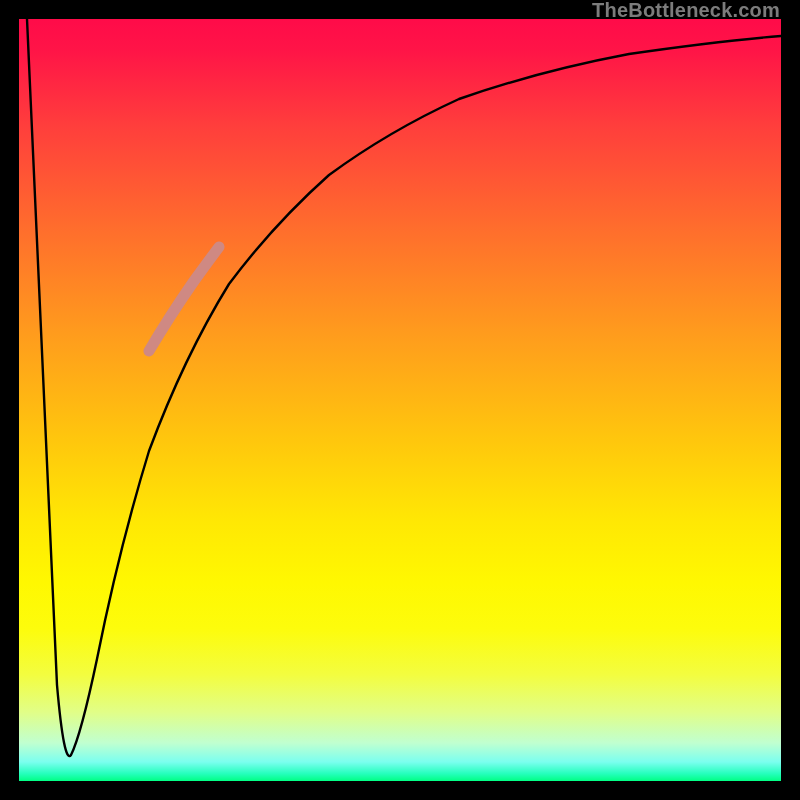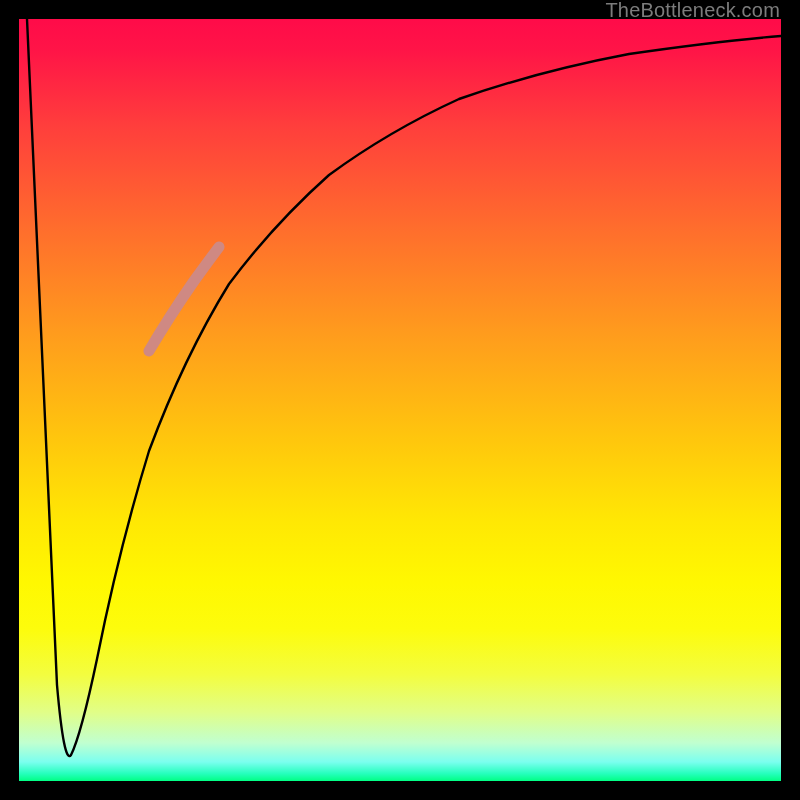--- a/index.html
+++ b/index.html
@@ -51,21 +51,21 @@
     inset: 0;
     width: 100%;
     height: 100%;
   }
   .attribution {
     position: absolute;
     top: -1px;
     right: 20px;
     color: #7c7c7c;
     font-size: 20px;
-    font-weight: 400;
+    font-weight: 700;
     letter-spacing: 0.2px;
     user-select: none;
   }
 </style>
 </head>
 <body>
 
 <div class="chart-outer">
 
   <div class="attribution">TheBottleneck.com</div>

